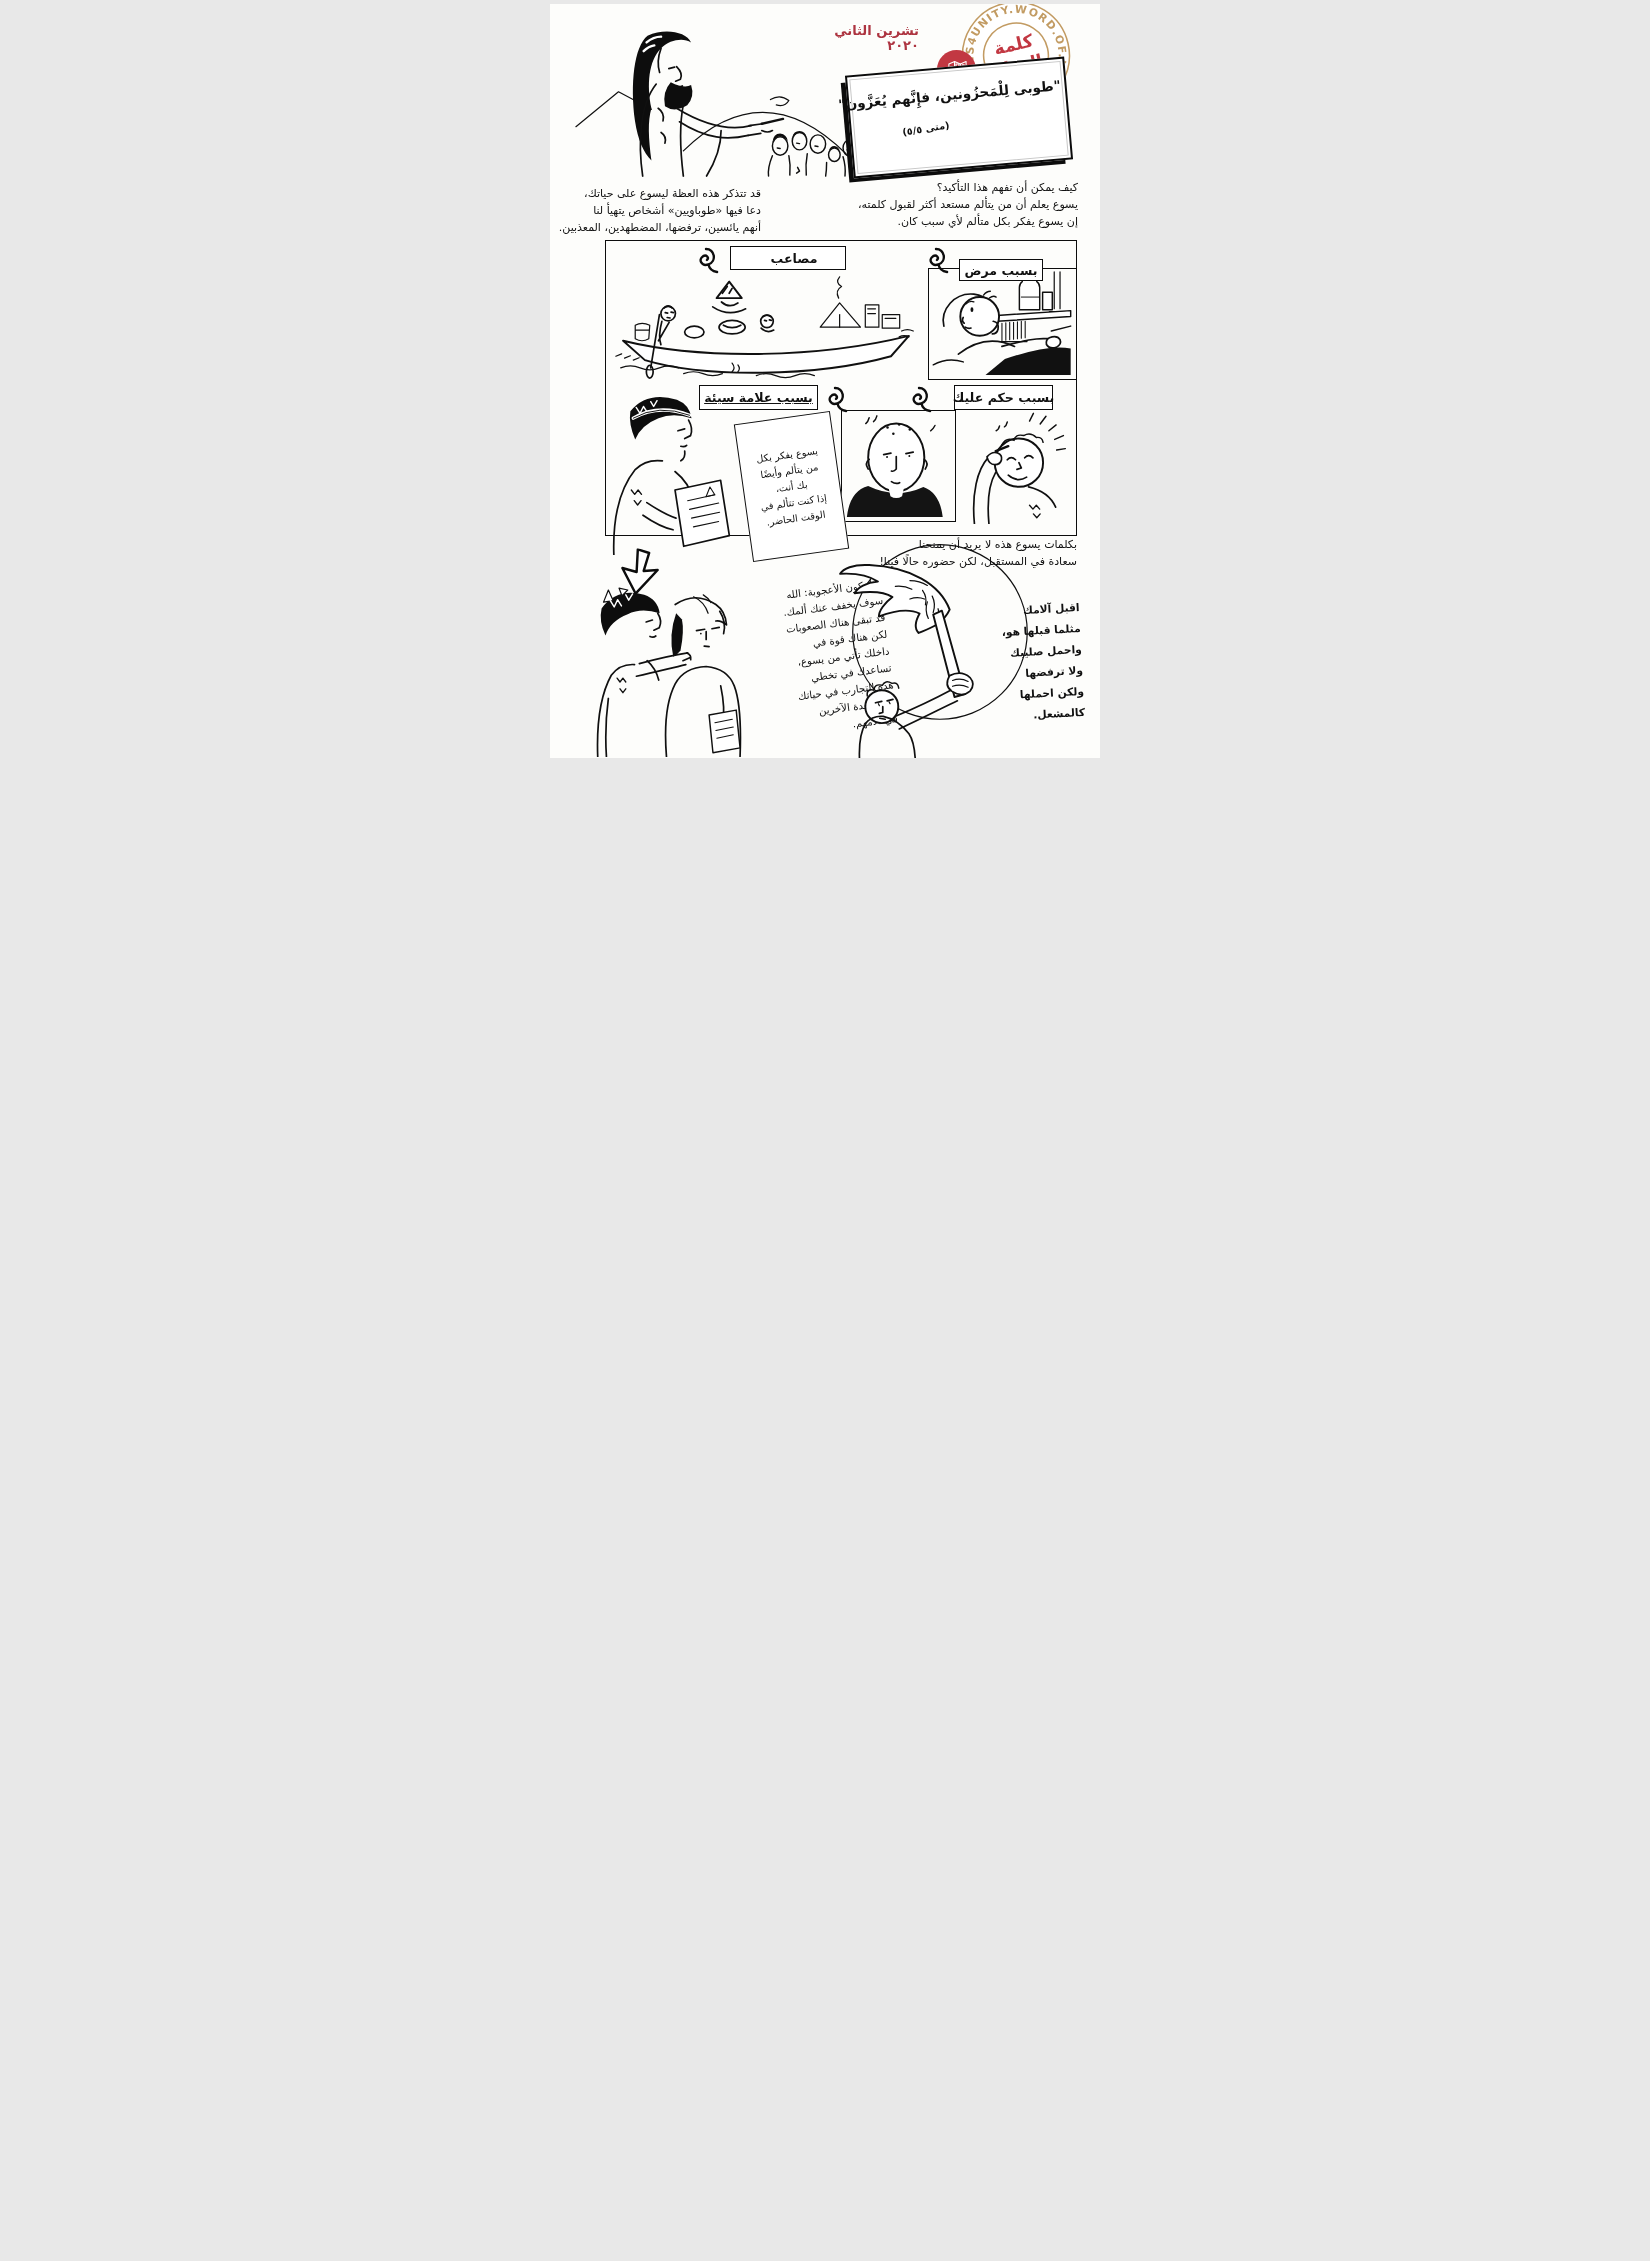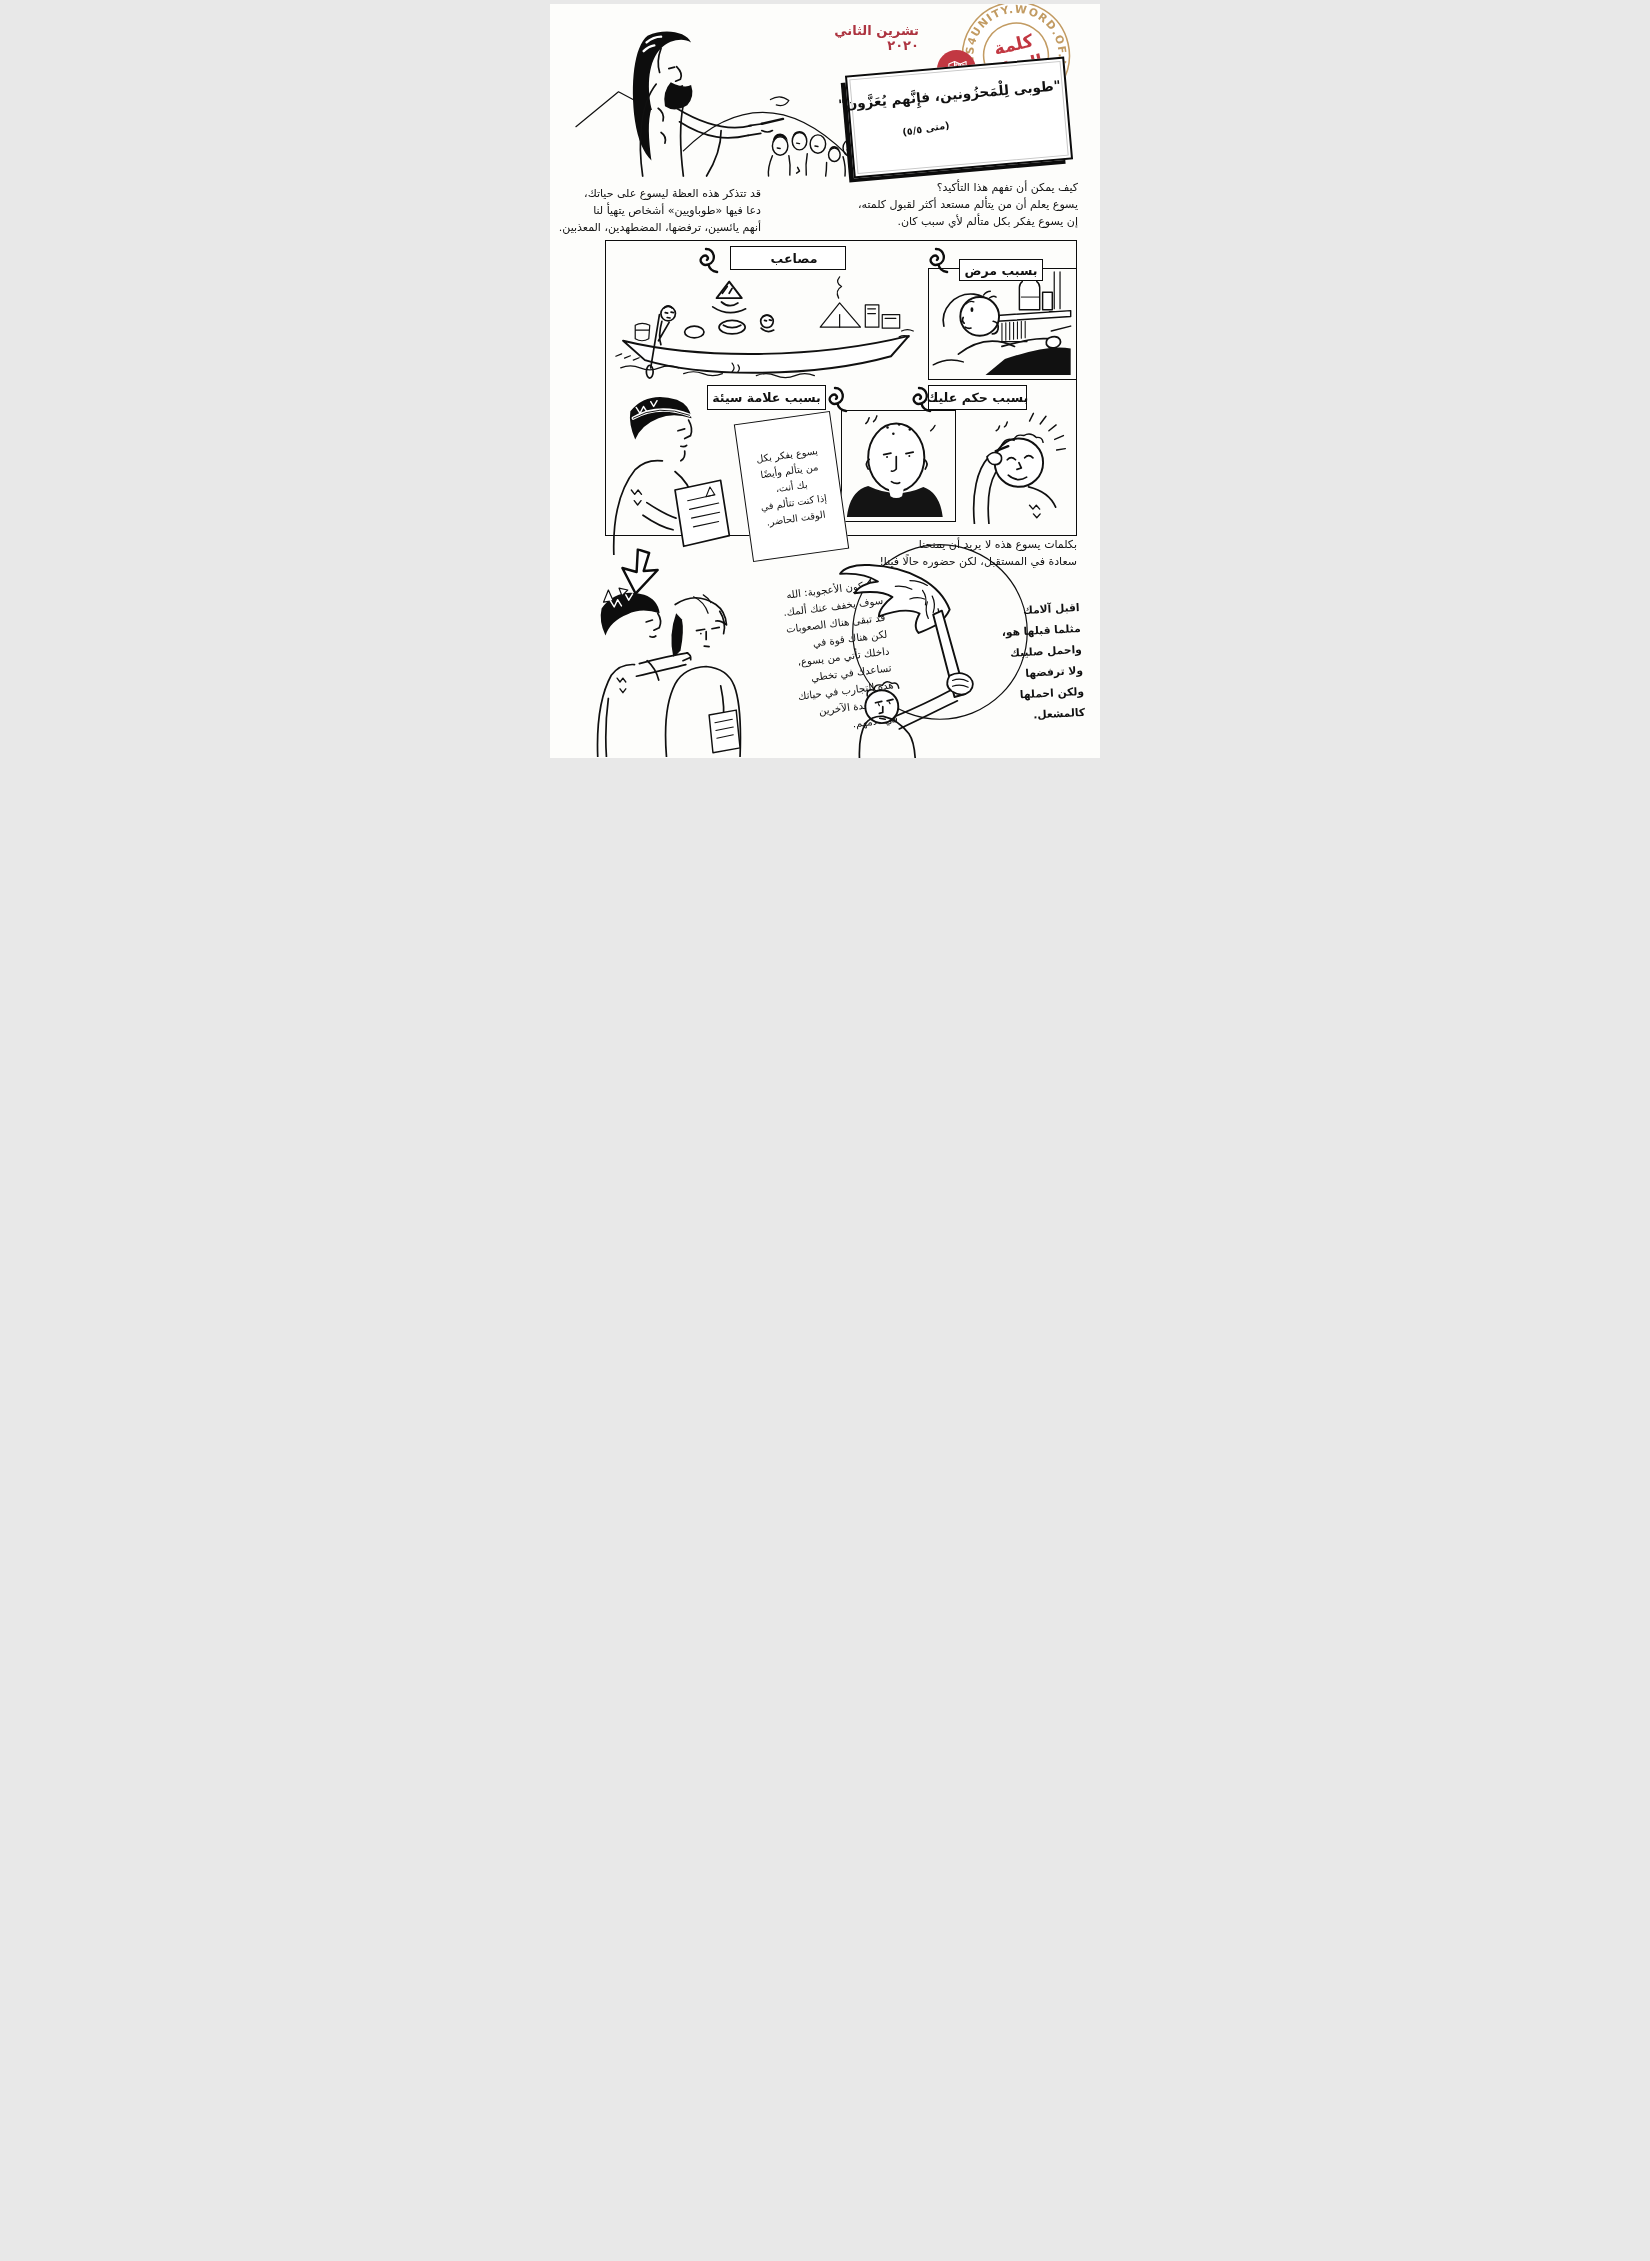--- a/index.html
+++ b/index.html
@@ -142,24 +142,24 @@
   </div>
 
   <div class="abs frame"></div>
 
   <div class="abs phead" style="left:180px;top:242px;width:102px;height:22px;padding-left:12px;">
     <span>مصاعب</span>
   </div>
   <div class="abs phead" style="left:409px;top:255px;width:82px;height:20.4px;">
     <span>بسبب مرض</span>
   </div>
-  <div class="abs phead" style="left:157px;top:381px;width:117px;height:23px;">
+  <div class="abs phead" style="left:149px;top:381px;width:117px;height:23px;text-decoration:underline;">
     <span>بسبب علامة سيئة</span>
   </div>
-  <div class="abs phead" style="left:378px;top:381px;width:97px;height:23px;justify-content:center;">
+  <div class="abs phead" style="left:404px;top:381px;width:97px;height:23px;justify-content:center;">
     <span>بسبب حكم عليك</span>
   </div>
 
   <svg class="abs" style="left:143px;top:243px;" width="26" height="27" viewBox="0 0 54 56" fill="none" stroke="#0d0d0d" stroke-width="5" stroke-linecap="round">
     <path d="M27,4 C45,4 50,30 32,36 C18,41 10,26 21,19 C28,15 34,22 29,27 M32,36 C34,46 42,51 50,52"></path>
   </svg>
   <svg class="abs" style="left:373px;top:243px;" width="26" height="27" viewBox="0 0 54 56" fill="none" stroke="#0d0d0d" stroke-width="5" stroke-linecap="round">
     <path d="M27,4 C45,4 50,30 32,36 C18,41 10,26 21,19 C28,15 34,22 29,27 M32,36 C34,46 42,51 50,52"></path>
   </svg>
   <svg class="abs" style="left:272px;top:382px;" width="26" height="27" viewBox="0 0 54 56" fill="none" stroke="#0d0d0d" stroke-width="5" stroke-linecap="round">

